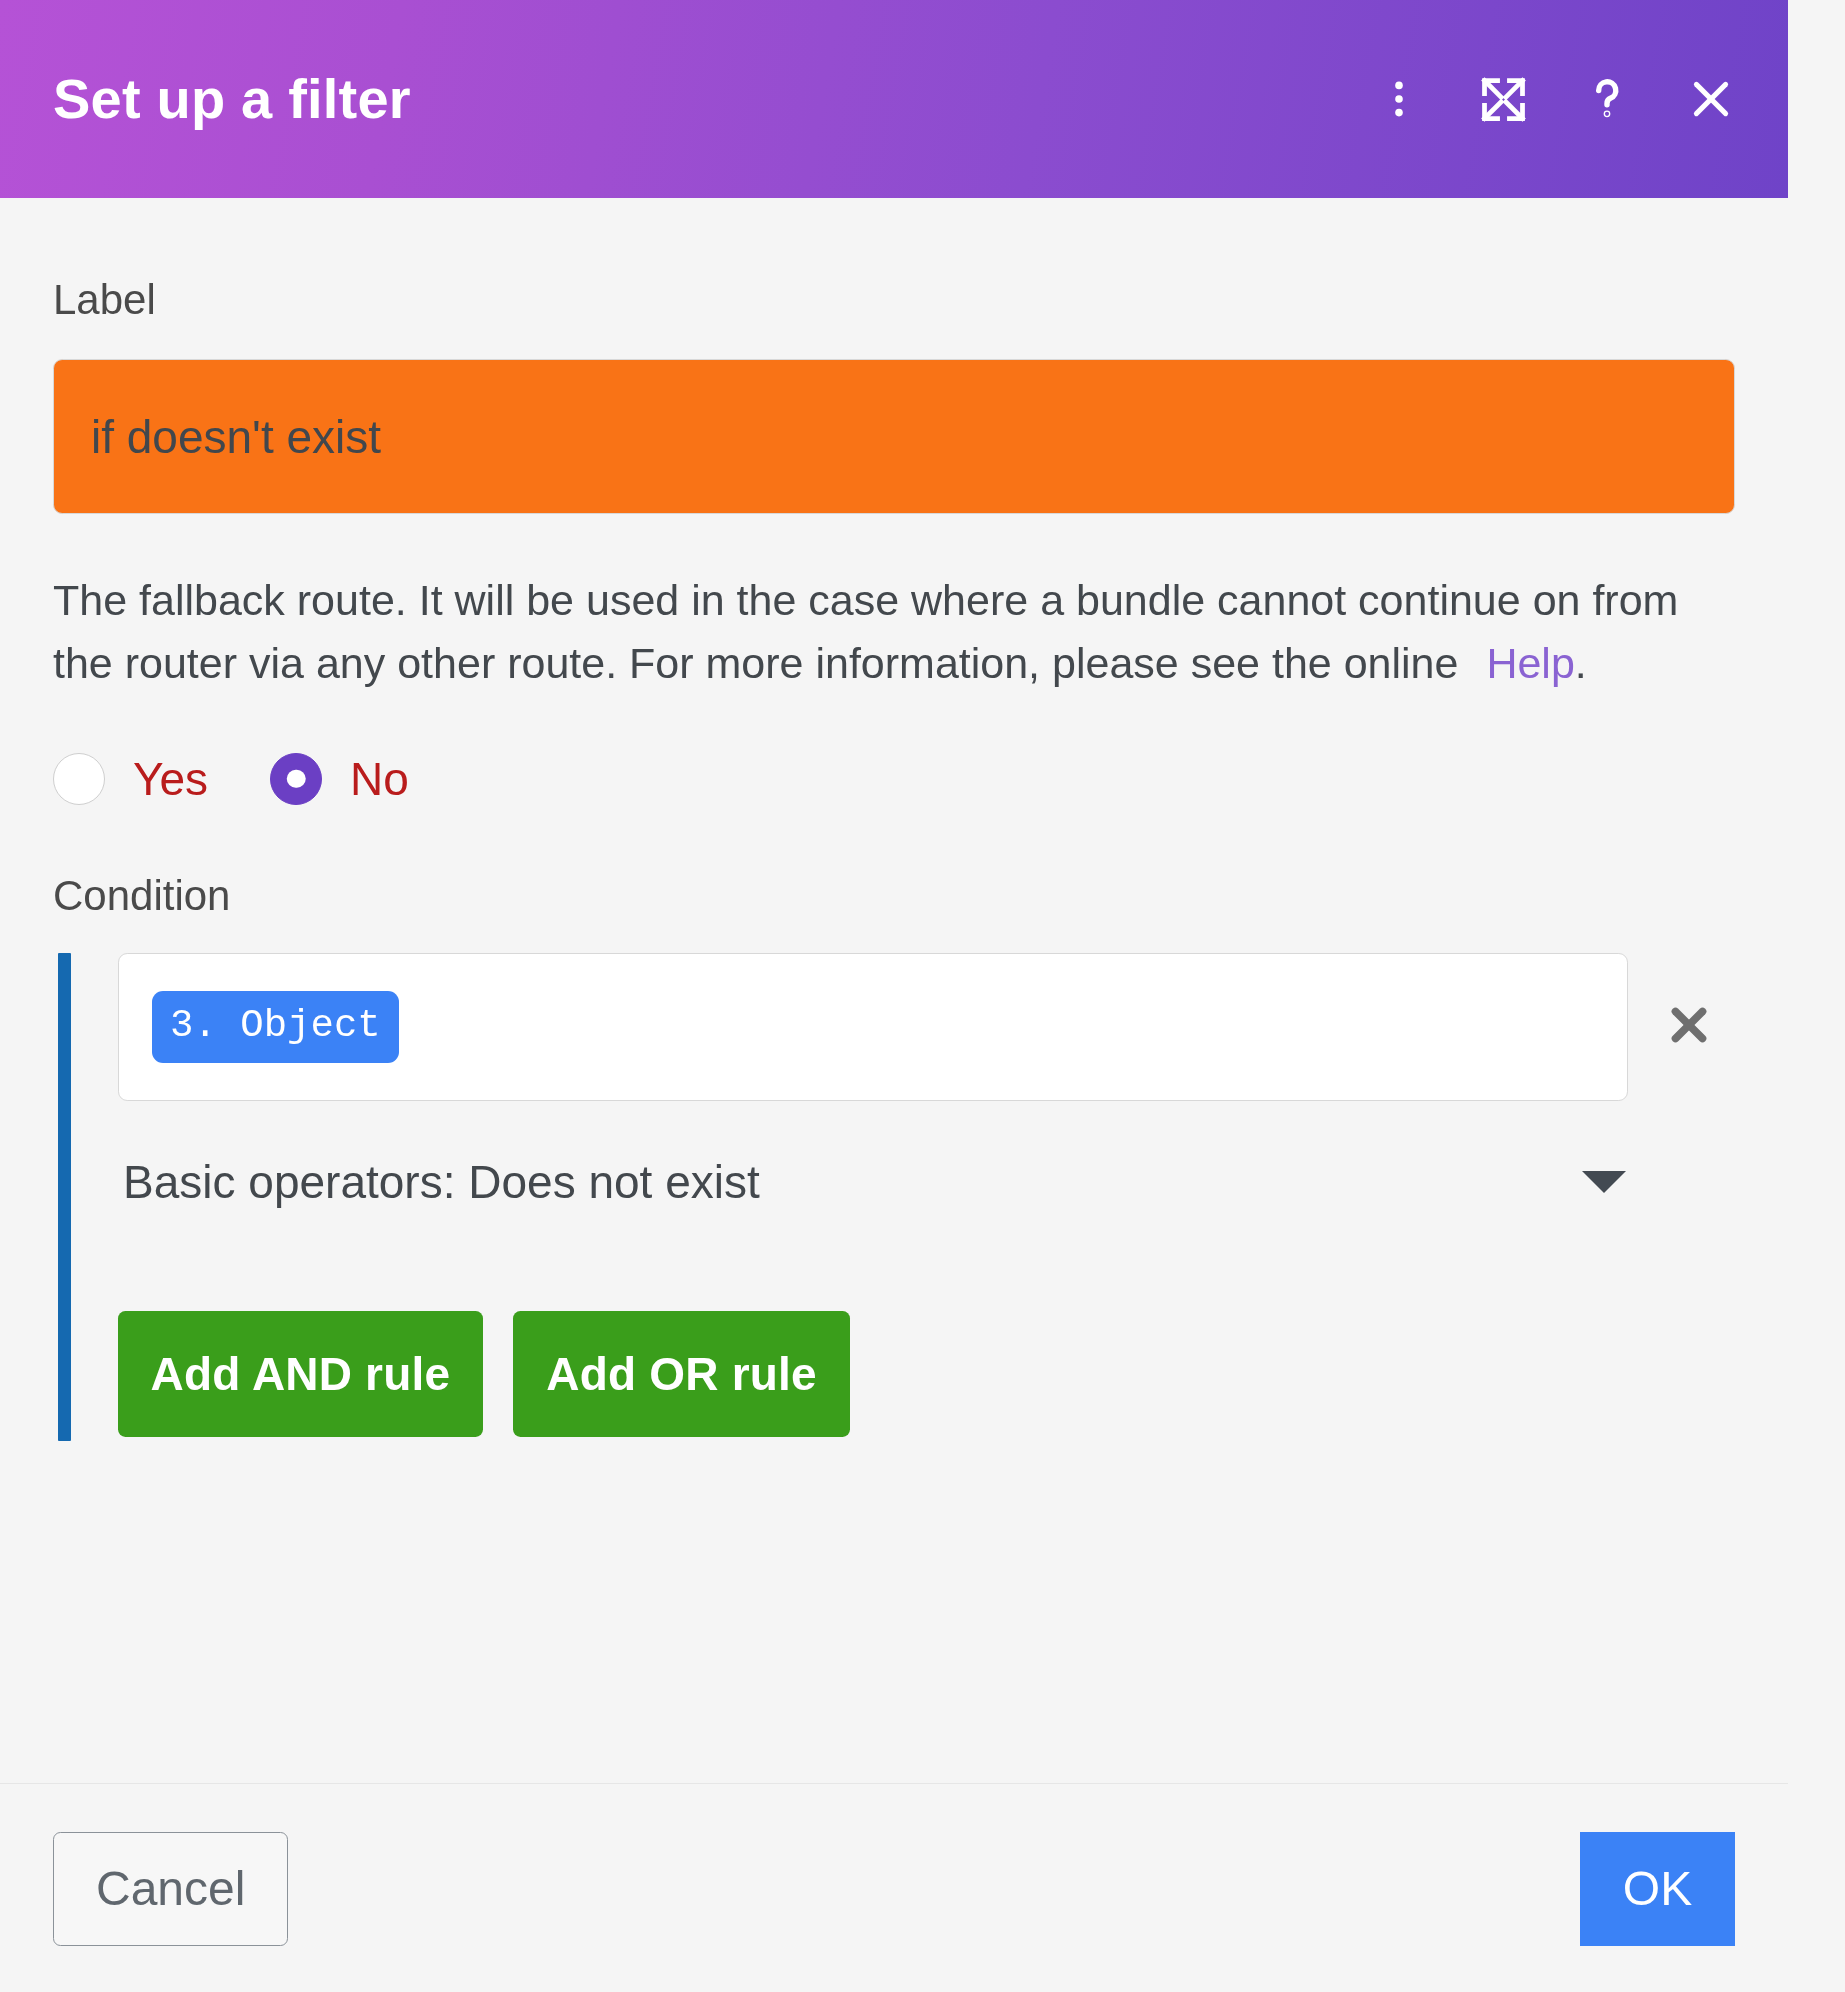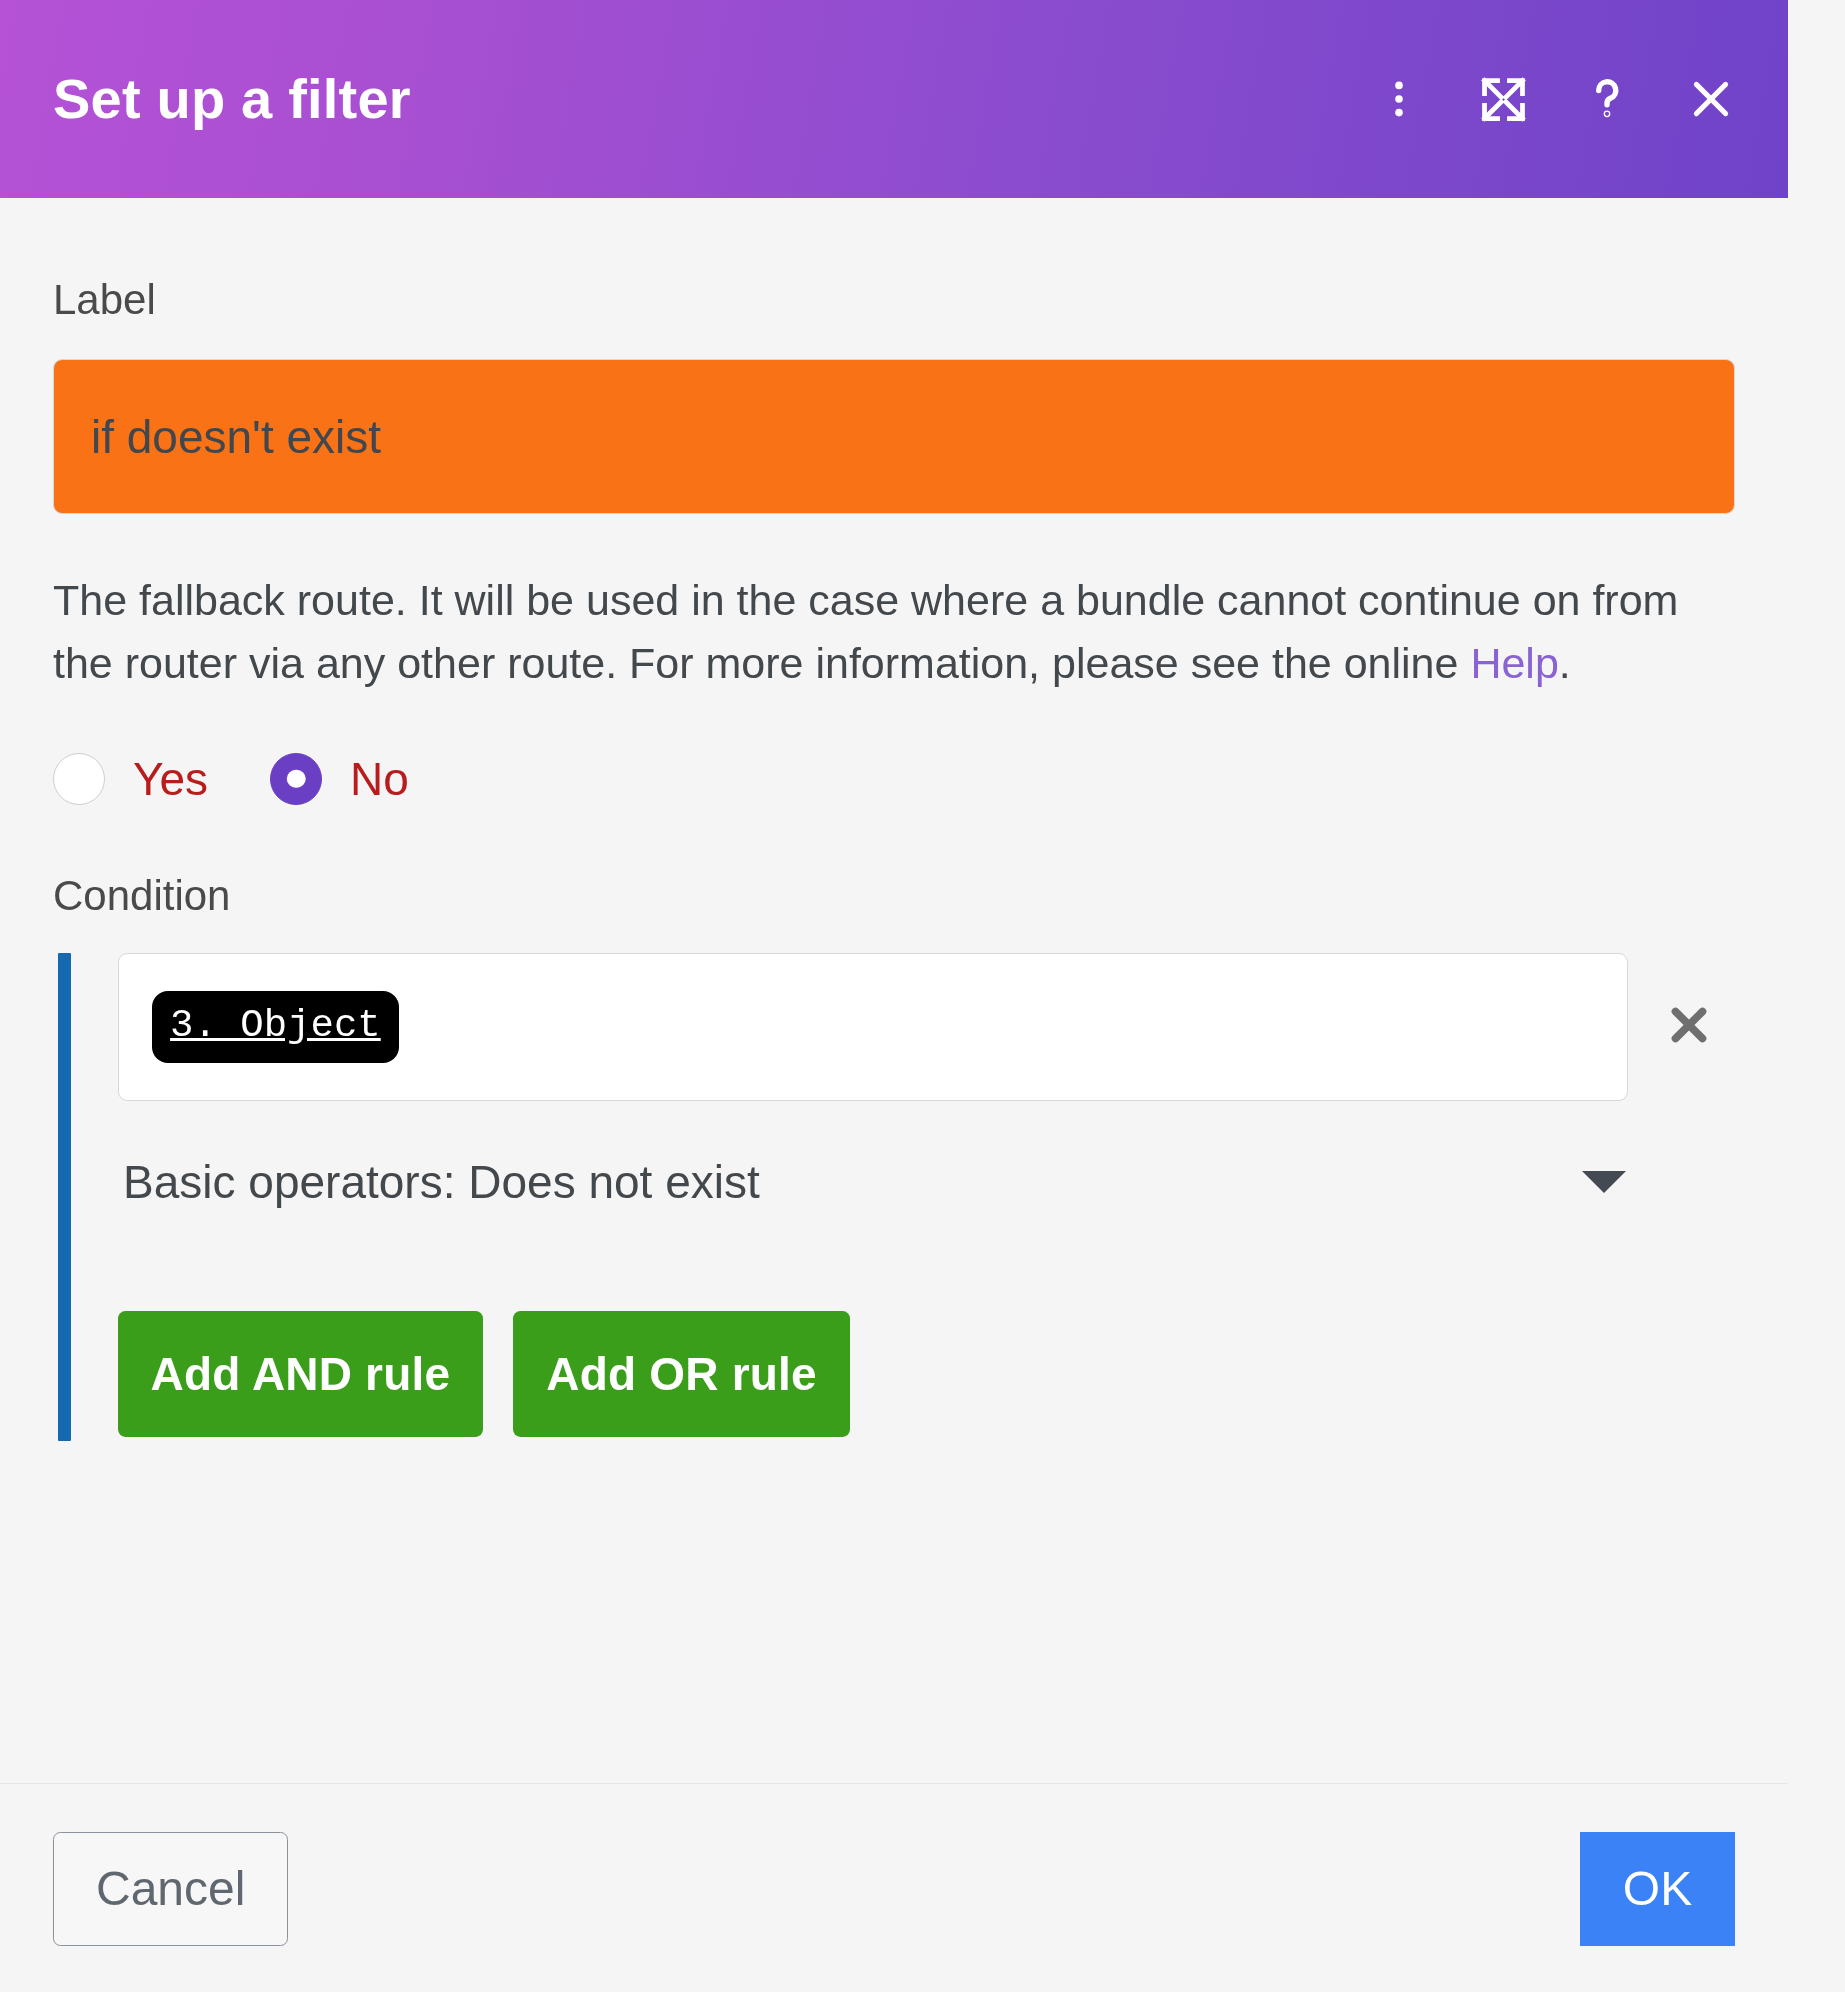--- a/index.html
+++ b/index.html
@@ -90,20 +90,21 @@
   .description {
     margin-top: 55px;
     font-size: 43px;
     line-height: 1.46;
     color: #43484d;
     max-width: 1717px;
   }
   .description a.help-link {
     color: #8a63d2;
     text-decoration: none;
+    margin-left: 16px;
   }
 
   
   .radio-row {
     display: flex;
     align-items: center;
     margin-top: 58px;
     gap: 0;
   }
   .radio-option {
@@ -177,29 +178,28 @@
     background: #ffffff;
     border: 1.8px solid #d8d8d8;
     border-radius: 9.2px;
     display: flex;
     align-items: center;
     padding: 0 33px;
     max-width: 1563px;
   }
   .token-chip {
     display: inline-block;
-    background: #000000;
+    background: #3b82f6;
     color: #ffffff;
     font-family: "Liberation Mono", monospace;
     font-size: 39px;
     line-height: 1;
     padding: 15.7px 18.5px 17.5px 18.5px;
-    border-radius: 16px;
+    border-radius: 11px;
     white-space: pre;
-    text-decoration: underline;
   }
   .remove-btn {
     flex: 0 0 auto;
     width: 92px;
     height: 148px;
     display: flex;
     align-items: center;
     justify-content: center;
     cursor: pointer;
     color: #6f6f6f;

